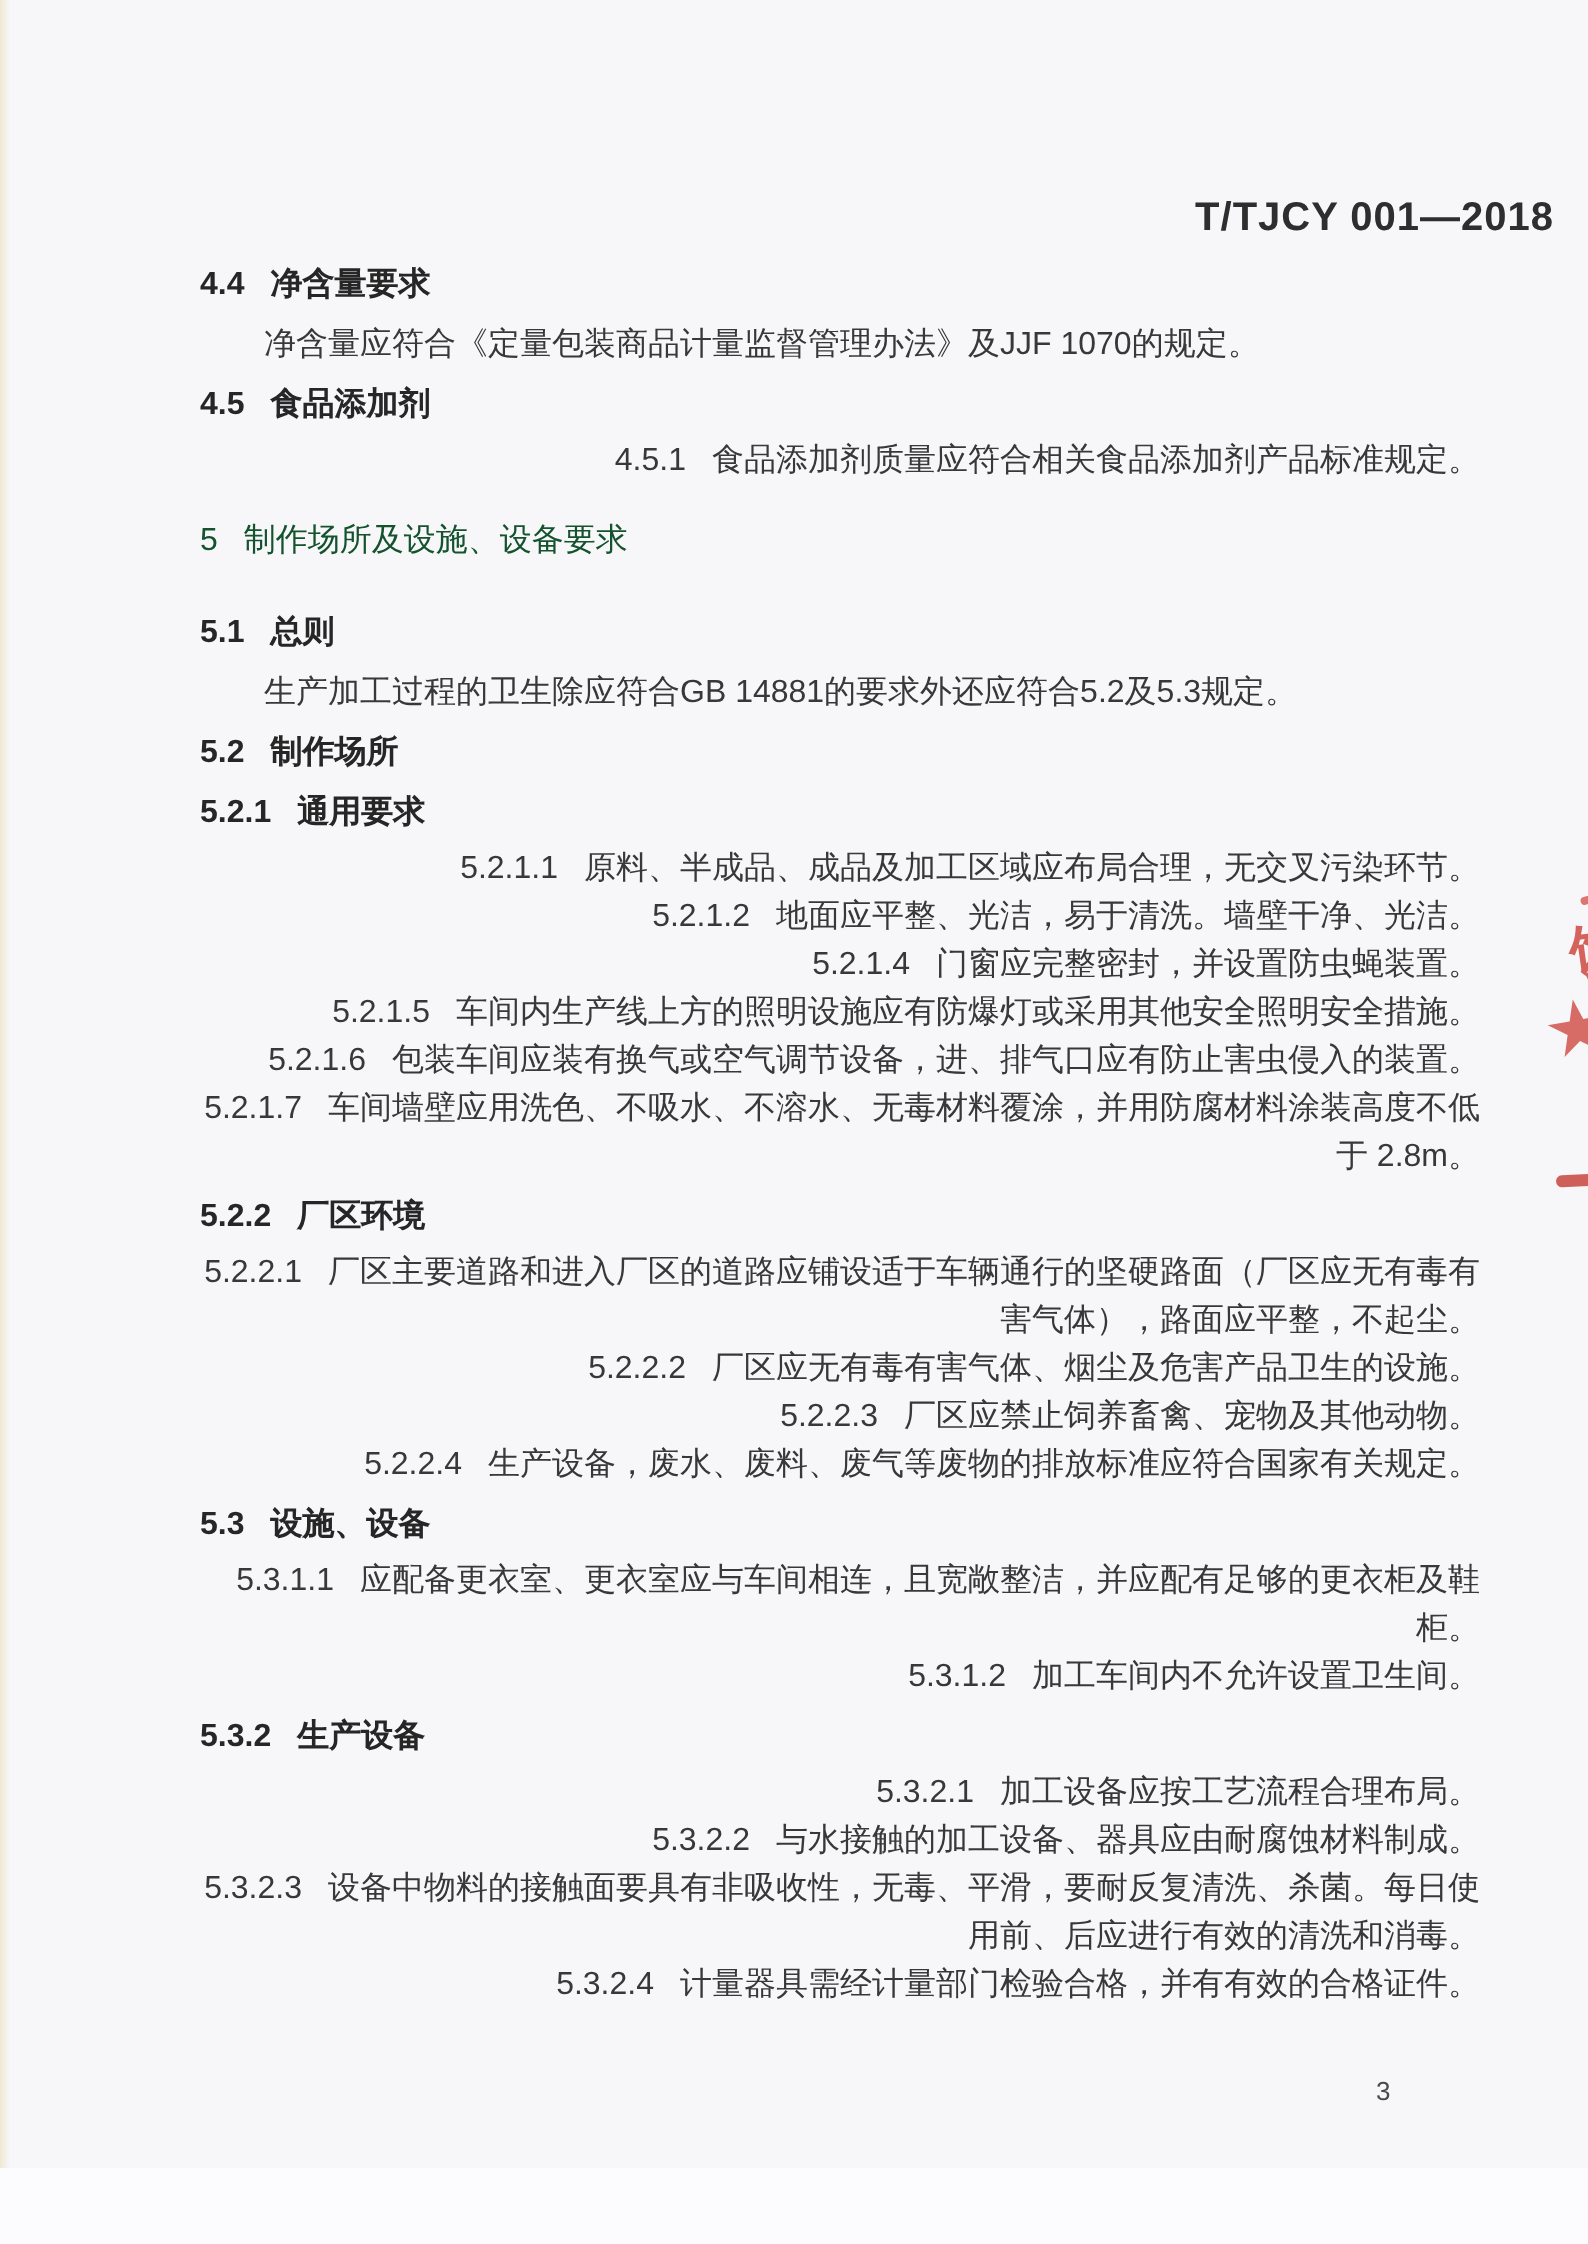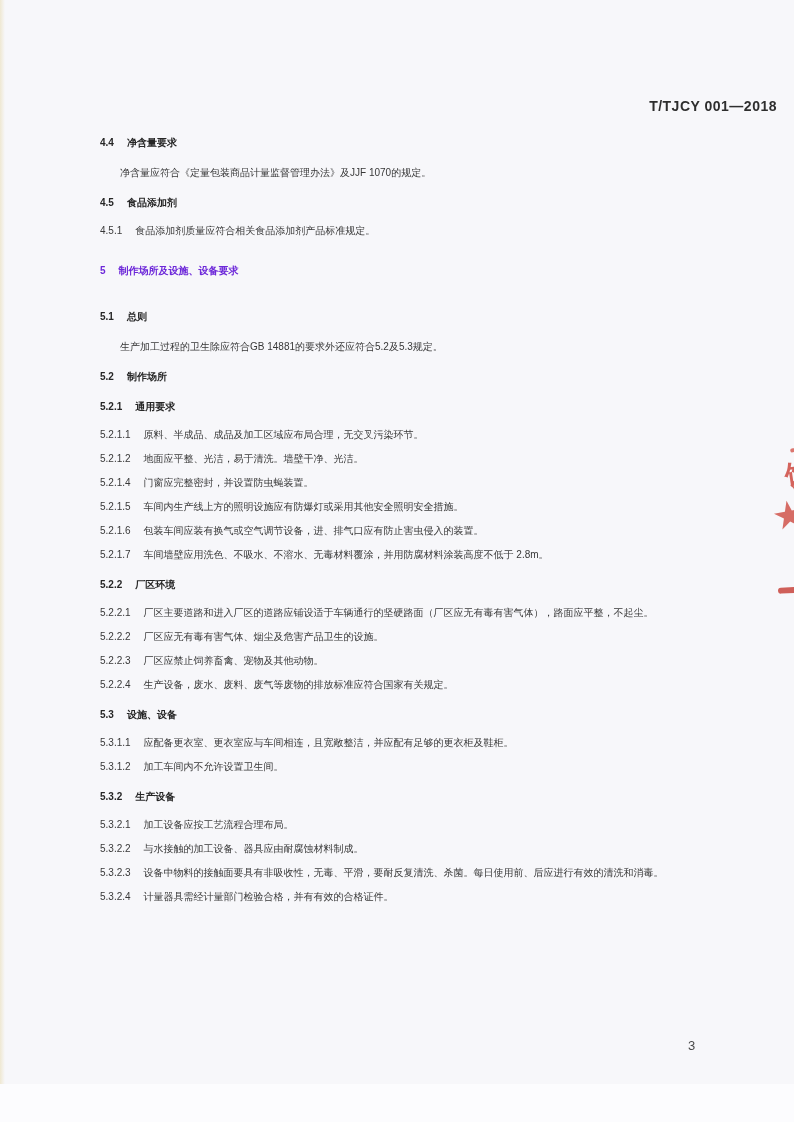--- a/index.html
+++ b/index.html
@@ -20,35 +20,35 @@
     position: absolute; left: 0; top: 0; bottom: 0; width: 5px;
     background: linear-gradient(to right, #efe8d2, rgba(247,247,250,0));
   }
   
   .bottom-band {
     position: absolute; left: 0; right: 0; bottom: 0; height: 38px;
     background: #fcfcfe;
   }
   .header-ref {
     position: absolute; top: 98px; right: 17px;
-    font-size: 14px; font-weight: 600; letter-spacing: 0.5px;
+    font-size: 20px; font-weight: 600; letter-spacing: 0.5px;
     color: #2e2e2e;
     font-family: "Liberation Sans", sans-serif;
   }
   .content {
     position: absolute; left: 100px; top: 120px; width: 640px;
-    font-size: 10px; line-height: 24px; color: #383838;
+    font-size: 16px; line-height: 24px; color: #383838;
   }
   .block { margin: 0; }
   .block .num { display: inline-block; margin-right: 13px; white-space: nowrap; }
   .heading { font-weight: 700; color: #262626; margin: 6px 0 4px; }
   .heading:first-child { margin-top: 11px; }
-  .chapter { font-weight: 700; color: #6d28d9; margin: 16px 0 22px; }
+  .chapter { font-weight: 400; color: #14532d; margin: 16px 0 22px; }
   .para { margin: 6px 0 0; text-indent: 2em; }
-  .clause { margin: 0; }
+  .clause { margin: 0; text-align: right; }
   
   .stamp { position: absolute; right: 0; top: 440px; width: 50px; height: 180px;
            color: #cf4a41; pointer-events: none; }
   .stamp-char {
     position: absolute; left: 41px; top: 16px;
     font-size: 28px; font-weight: 700; opacity: 0.85;
     transform: rotate(-8deg);
   }
   .stamp-tick {
     position: absolute; left: 46px; top: 6px; width: 24px; height: 4px;

